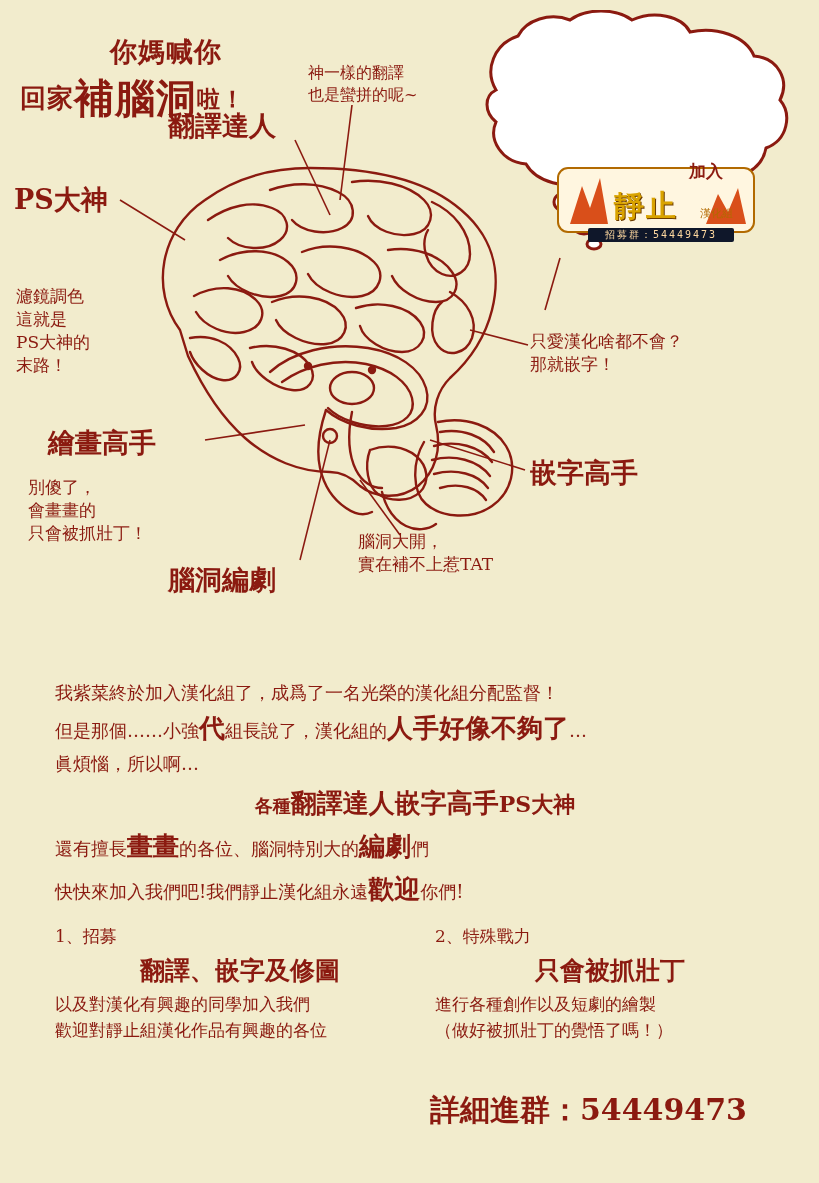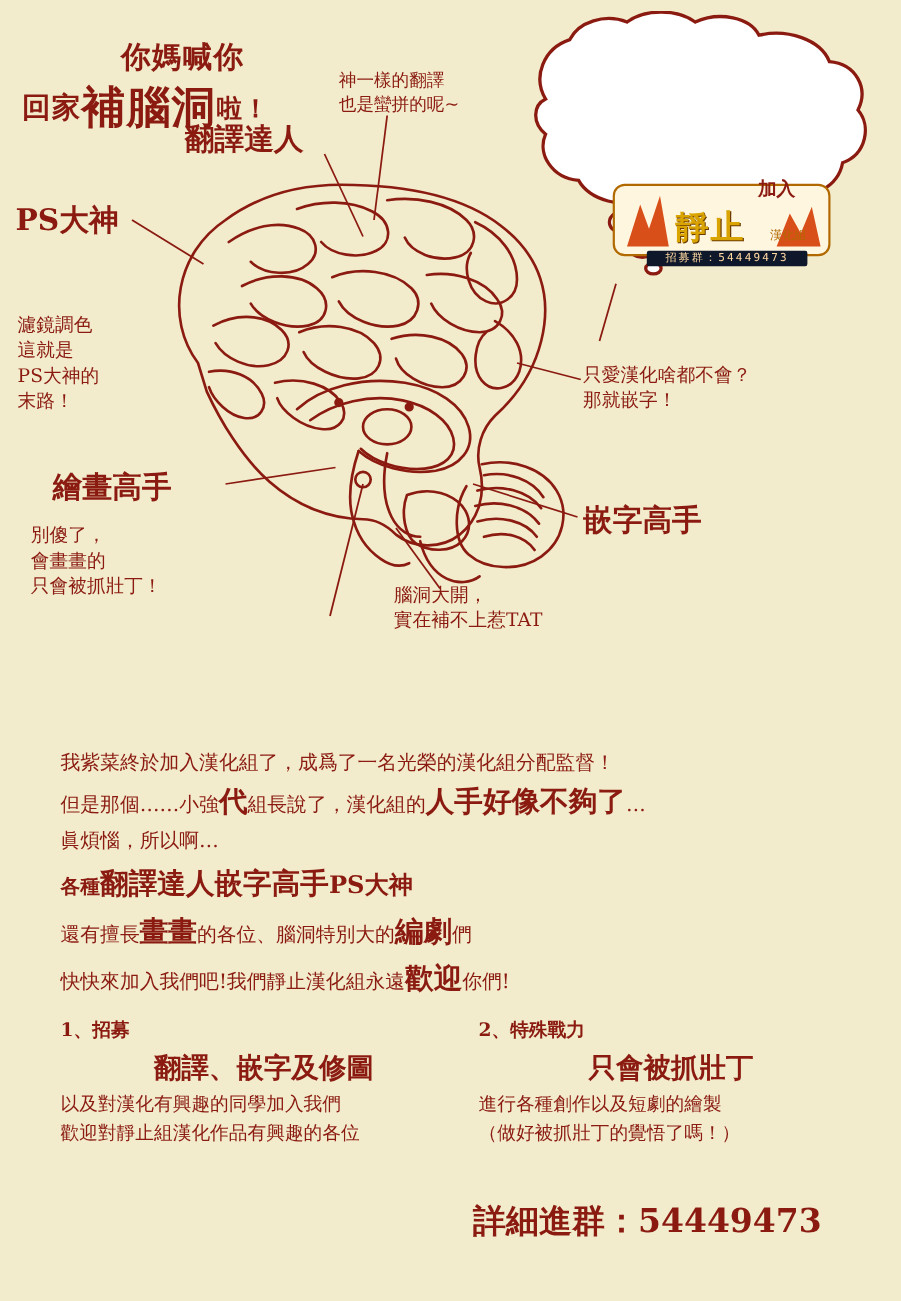--- a/index.html
+++ b/index.html
@@ -77,29 +77,29 @@
   #lbl-script    { left: 168px; top: 562px; }
   #lbl-script-desc { left: 358px; top: 530px; }
   #lbl-typeset   { left: 530px; top: 455px; }
   #lbl-typeset-desc { left: 530px; top: 330px; }
 
   
   #body-copy { left: 55px; top: 681px; width: 720px; }
   .para { font-family:"DejaVu Serif", serif; color:#8b1a10; }
   .p-line { white-space:nowrap; margin-bottom: 6px; }
   .t18 { font-size: 18px; }
-  .t22 { font-size: 22px; font-weight:bold; }
+  .t22 { font-size: 22px; font-weight:bold;text-align:center; }
   .t26 { font-size: 26px; font-weight:bold; }
 
   
   #recruit { left: 55px; top: 925px; width: 730px; }
   .col { position:absolute; top:0; }
   #col-left { left: 0px; width: 370px; }
   #col-right { left: 380px; width: 350px; }
-  .col-head { font-family:"DejaVu Serif", serif; font-size:17px; margin-bottom:6px;font-weight:bold; }
+  .col-head { font-family:"DejaVu Serif", serif; font-size:17px; margin-bottom:6px; }
   .col-title { font-family:"DejaVu Serif", serif; font-weight:bold; font-size:25px; text-align:center; margin-bottom:4px;}
   .col-line { font-family:"DejaVu Serif", serif; font-size:17px; line-height:26px; white-space:nowrap;}
 
   
   #footer-qq {
     left: 430px; top: 1090px;
     font-family:"DejaVu Serif", serif; font-weight:bold; font-size:30px;
     color:#8b1a10; white-space:nowrap;
   }
 </style>
@@ -212,20 +212,21 @@
 
   <div class="abs label-big" id="lbl-translate">翻譯達人</div>
   <div class="abs label-small" id="lbl-translate-desc" style="white-space:pre-line;"><span>神一樣的翻譯
 也是蠻拼的呢~</span></div>
 
   <div class="abs label-big" id="lbl-paint">繪畫高手</div>
   <div class="abs label-small" id="lbl-paint-desc" style="white-space:pre-line;"><span>別傻了，
 會畫畫的
 只會被抓壯丁！</span></div>
 
+  <div class="abs label-big" id="lbl-script">腦洞編劇</div>
   <div class="abs label-small" id="lbl-script-desc" style="white-space:pre-line;"><span>腦洞大開，
 實在補不上惹TAT</span></div>
 
   <div class="abs label-big" id="lbl-typeset">嵌字高手</div>
   <div class="abs label-small" id="lbl-typeset-desc" style="white-space:pre-line;"><span>只愛漢化啥都不會？
 那就嵌字！</span></div>
 
   <div class="abs para" id="body-copy">
     <div class="p-line t18">
       <span>我紫菜終於加入漢化組了，成爲了一名光榮的漢化組分配監督！</span>

